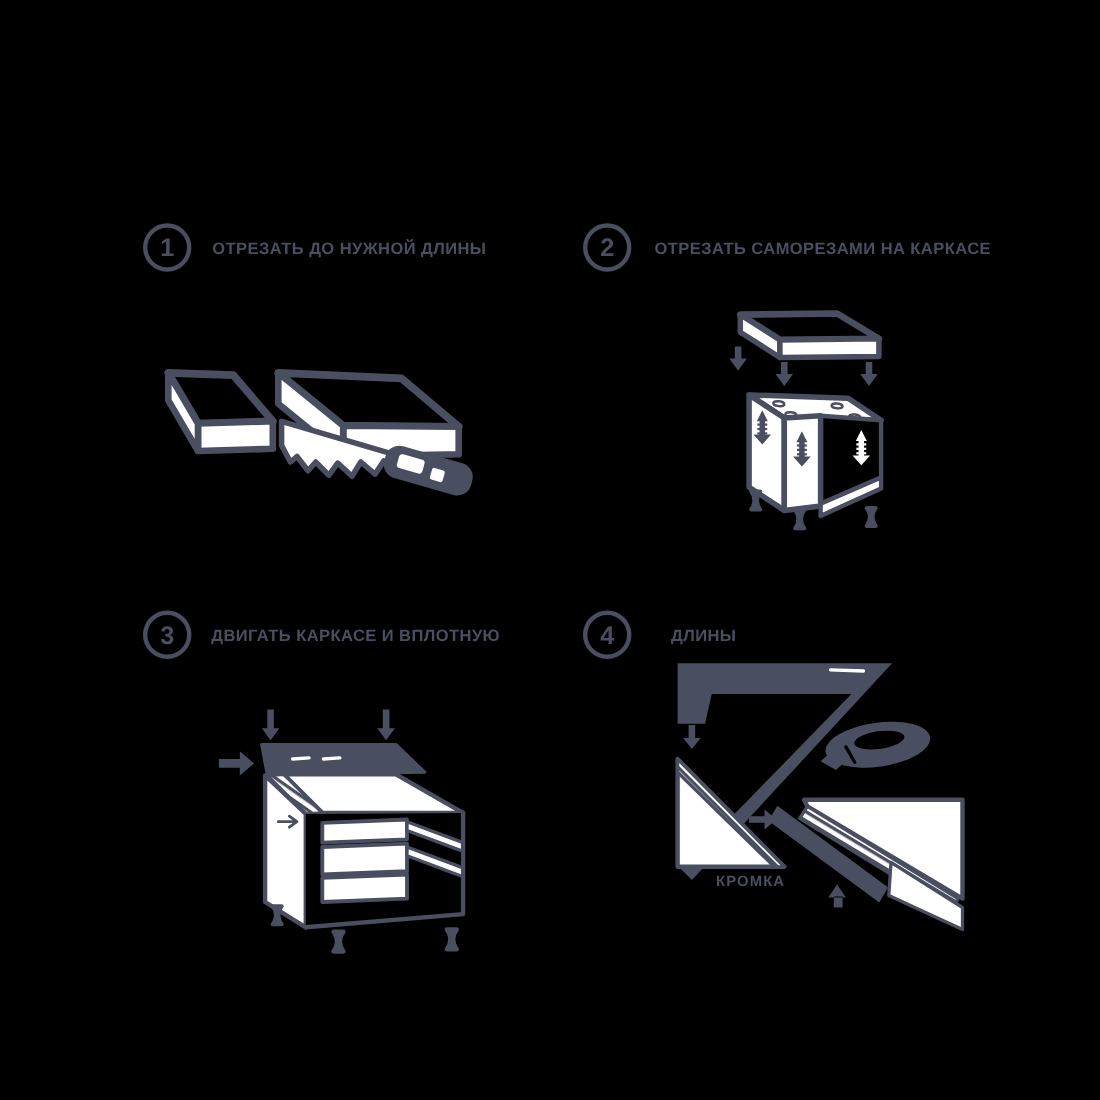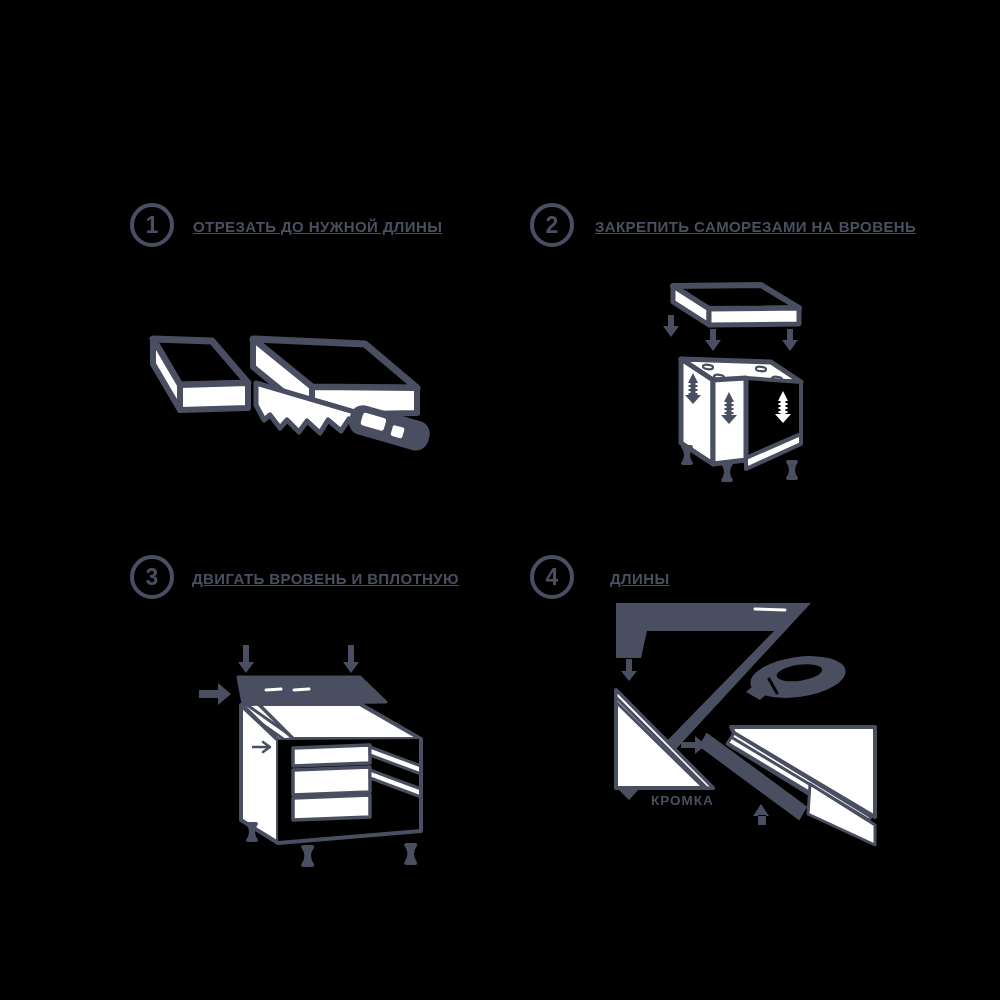--- a/index.html
+++ b/index.html
@@ -3,21 +3,21 @@
 <meta charset="utf-8">
 <style>
   :root{ --ink:#494f61; --paper:#ffffff; --bg:#000000; }
   html,body{margin:0;padding:0;background:var(--bg);}
   .canvas{position:relative;width:1000px;height:1000px;background:var(--bg);overflow:hidden;
           font-family:"Liberation Sans",sans-serif;}
   .badge{position:absolute;width:44px;height:44px;border:4.5px solid var(--ink);border-radius:50%;
          display:flex;align-items:center;justify-content:center;
          font-weight:700;font-size:23px;color:var(--ink);box-sizing:border-box;}
   .title{position:absolute;font-weight:700;font-size:15px;letter-spacing:.4px;color:var(--ink);
-         white-space:nowrap;text-decoration:underline;}
+         white-space:nowrap;}
   .panel{position:absolute;}
   
   .ln{fill:none;stroke:var(--ink);stroke-linecap:round;stroke-linejoin:round;}
   .wh{fill:var(--paper);stroke:var(--ink);stroke-linecap:round;stroke-linejoin:round;}
   .dk{fill:var(--ink);}
   .dks{fill:var(--ink);stroke:var(--ink);stroke-linejoin:round;}
   .op{fill:#000;stroke:var(--ink);stroke-linejoin:round;}
   .bk{fill:#000;}
   .hb{stroke:var(--ink);stroke-linejoin:round;}
   .wt{stroke:var(--paper);fill:none;stroke-linecap:round;}
@@ -29,26 +29,26 @@
 <div class="canvas">
 
   <div class="badge" style="left:130px;top:203px">
     <span>1</span>
   </div>
   <div class="title" style="left:193px;top:218px">ОТРЕЗАТЬ ДО НУЖНОЙ ДЛИНЫ</div>
 
   <div class="badge" style="left:530px;top:203px">
     <span>2</span>
   </div>
-  <div class="title" style="left:595px;top:218px">ЗАКРЕПИТЬ САМОРЕЗАМИ НА ВРОВЕНЬ</div>
+  <div class="title" style="left:595px;top:218px">ОТРЕЗАТЬ САМОРЕЗАМИ НА КАРКАСЕ</div>
 
   <div class="badge" style="left:130px;top:555px">
     <span>3</span>
   </div>
-  <div class="title" style="left:192px;top:570px">ДВИГАТЬ ВРОВЕНЬ И ВПЛОТНУЮ</div>
+  <div class="title" style="left:192px;top:570px">ДВИГАТЬ КАРКАСЕ И ВПЛОТНУЮ</div>
 
   <div class="badge" style="left:530px;top:555px">
     <span>4</span>
   </div>
   <div class="title" style="left:610px;top:570px">ДЛИНЫ</div>
 
   <div class="panel" style="left:140px;top:325px">
     <svg width="300" height="155" viewBox="0 0 300 155">
       <g>
         <path class="ln" stroke-width="7" d="M13,14 L72,16 L108,58 L40,60 Z"></path>

